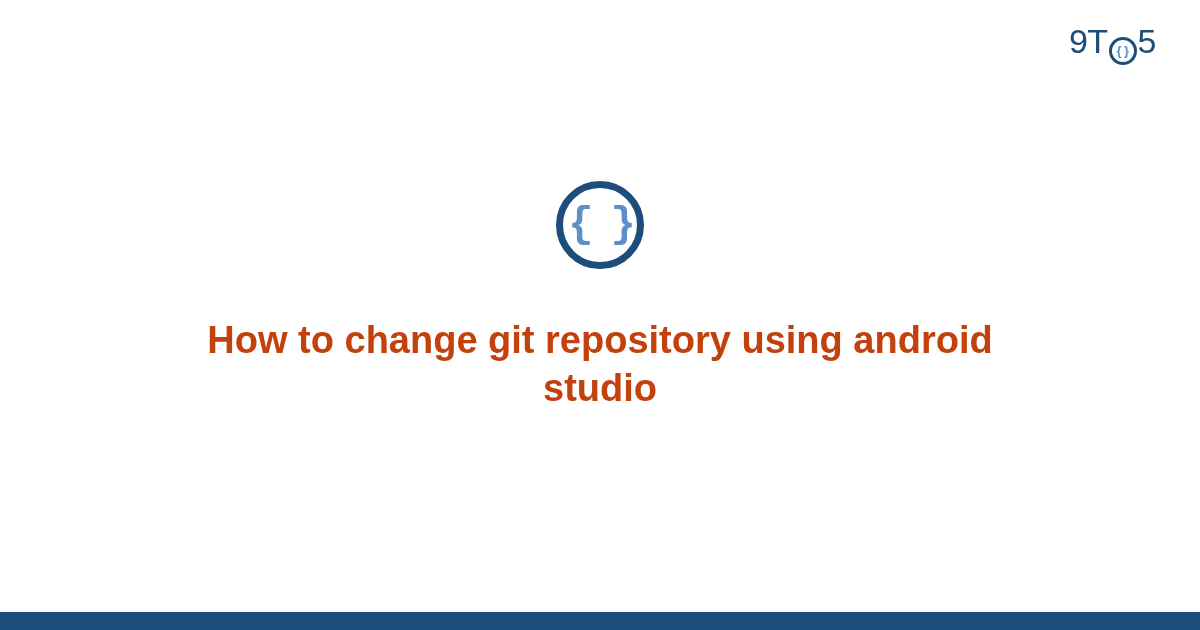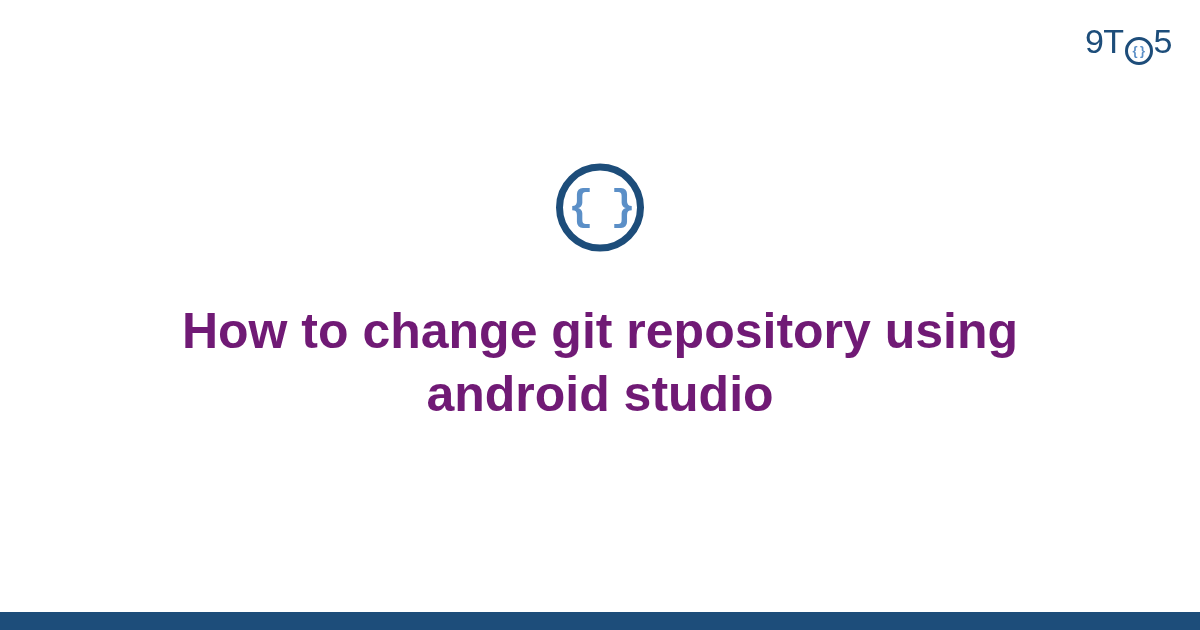--- a/index.html
+++ b/index.html
@@ -11,21 +11,21 @@
       width: 1200px;
       height: 630px;
       background: #ffffff;
       font-family: Arial, Helvetica, sans-serif;
       position: relative;
       overflow: hidden;
     }
     .header {
       position: absolute;
       top: 22px;
-      right: 28px;
+      right: 44px;
     }
     .logo {
       display: flex;
       align-items: baseline;
       font-size: 34px;
       font-weight: 500;
       letter-spacing: -0.5px;
     }
     .logo-9t {
       color: #1d4d7a;
@@ -85,23 +85,23 @@
     }
     .icon-braces {
       font-size: 42px;
       color: #5b8fc7;
       font-weight: 700;
       font-family: 'Courier New', monospace;
       letter-spacing: -4px;
       line-height: 1;
     }
     .title {
-      font-size: 50px;
+      font-size: 38px;
       font-weight: 700;
-      color: #701a75;
+      color: #c2410c;
       text-align: center;
       line-height: 1.25;
       max-width: 900px;
     }
     .footer-bar {
       position: absolute;
       bottom: 0;
       left: 0;
       width: 100%;
       height: 18px;

